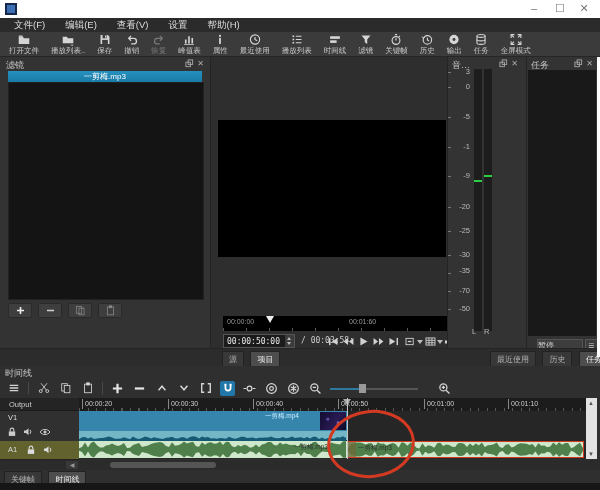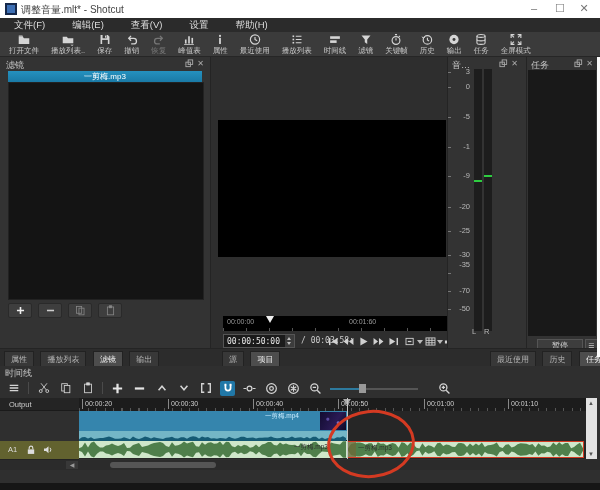--- a/index.html
+++ b/index.html
@@ -8,21 +8,21 @@
     outline:1px solid #8a8a8a;}
   .abs{position:absolute;}
   .mono{font-family:"DejaVu Sans Mono","Liberation Mono",monospace;}
   
   .titlebar{left:0;top:0;width:600px;height:18px;background:var(--titlebar-bg,#fff);color:#444;font-size:10px;}
   .titlebar .ttl{position:absolute;left:21px;top:3px;}
   .appicon{position:absolute;left:5px;top:3px;width:12px;height:12px;background:#15284b;}
   .appicon i{position:absolute;left:2px;top:2px;width:8px;height:8px;background:#3d6fb4;display:block;}
   .wbtn{position:absolute;top:0;width:26px;height:18px;color:#777;font-size:11px;text-align:center;line-height:17px;}
   
-  .menubar{left:0;top:18px;width:600px;height:14px;background:#2b2b2b;font-size:9.5px;display:flex;align-items:center;gap:11px;padding-left:6px;box-sizing:border-box;}
+  .menubar{left:0;top:18px;width:600px;height:14px;background:#2b2b2b;font-size:9.5px;display:flex;align-items:center;gap:4px;padding-left:6px;box-sizing:border-box;}
   .menuitem{padding:0 8px;color:#ddd;}
   
   .toolbar{left:0;top:32px;width:600px;height:25px;background:#3b3b3b;border-bottom:1px solid #262626;display:flex;align-items:center;padding-left:4px;box-sizing:border-box;gap:2px;}
   .tbtn{display:flex;flex-direction:column;align-items:center;justify-content:center;padding:0 5px;height:25px;}
   .tbtn .lbl{font-size:7.5px;color:#c9c9c9;white-space:nowrap;line-height:9px;}
   .tbtn.dis .lbl{color:#777;}
   .ic{display:block;}
   
   .panel-hdr{font-size:9px;color:#c5c5c5;}
   .dockicons{position:absolute;top:2px;display:flex;gap:3px;align-items:center;}
@@ -60,21 +60,21 @@
   .meter .hdr{position:absolute;left:4px;top:2px;}
   .mlab{position:absolute;left:0;width:22px;text-align:right;font-size:7.5px;color:#b9b9b9;}
   .mtick{position:absolute;left:0;width:3px;height:1px;background:#777;}
   .mcol{position:absolute;top:12px;height:262px;width:8px;background:#1d1d1d;}
   .mpeak{position:absolute;width:8px;height:2px;background:var(--meter-green,#2ecc40);}
   .mchan{position:absolute;top:270px;font-size:7.5px;color:#b9b9b9;}
   
   .jobs{left:526px;top:57px;width:70px;height:291px;background:#333;border-left:1px solid #242424;}
   .jobs .hdr{position:absolute;left:4px;top:2px;}
   .jbody{position:absolute;left:1px;top:13px;width:68px;height:266px;background:#191919;}
-  .jpause{position:absolute;left:10px;top:282px;width:44px;height:12px;background:#3d3d3d;border:1px solid #555;color:#ddd;font-size:8px;text-align:center;line-height:12px;}
+  .jpause{position:absolute;left:10px;top:282px;width:44px;height:12px;background:#3d3d3d;border:1px solid #555;color:#ddd;font-size:8px;text-align:left;line-height:12px;}
   .jmenu{position:absolute;left:58px;top:282px;width:11px;height:12px;background:#3d3d3d;border:1px solid #555;color:#ccc;font-size:7px;text-align:center;line-height:12px;}
   
   .tl{left:0;top:366px;width:600px;height:117px;background:#2f2f2f;}
   .tl-title{position:absolute;left:5px;top:1px;font-size:9px;color:#c5c5c5;}
   .tlbar{position:absolute;left:0;top:12px;width:600px;height:20px;display:flex;align-items:center;gap:7px;padding-left:6px;box-sizing:border-box;}
   .tlb{display:flex;align-items:center;justify-content:center;width:15px;height:15px;}
   .tlb.on{background:var(--magnet-active,#2178a8);border-radius:2px;}
   .vsep{width:1px;height:12px;background:#4a4a4a;}
   .slider{position:relative;width:88px;height:15px;}
   .slider .trk1{position:absolute;left:0;top:7px;width:32px;height:2px;background:#2d7a9e;}
@@ -117,21 +117,20 @@
 </style>
 </head>
 <body>
 
 <div class="window">
 
   <div class="abs titlebar">
     <span class="appicon">
         <i></i>
       </span>
-    <span class="ttl">调整音量.mlt* - Shotcut</span>
     <span class="wbtn" style="left:521px">–</span>
     <span class="wbtn" style="left:547px">☐</span>
     <span class="wbtn" style="left:571px">✕</span>
   </div>
 
   <div class="abs menubar">
     <span class="menuitem">文件(F)</span>
     <span class="menuitem">编辑(E)</span>
     <span class="menuitem">查看(V)</span>
     <span class="menuitem">设置</span>
@@ -389,21 +388,21 @@
       <div class="mtick" style="top:234px"></div>
       <div class="mtick" style="top:252px"></div>
     <div class="mlab" style="top:10px">3</div>
     <div class="mlab" style="top:25px">0</div>
     <div class="mlab" style="top:55px">-5</div>
     <div class="mlab" style="top:85px">-1</div>
     <div class="mlab" style="top:114px">-9</div>
     <div class="mlab" style="top:145px">-20</div>
     <div class="mlab" style="top:169px">-25</div>
     <div class="mlab" style="top:193px">-30</div>
-    <div class="mlab" style="top:203px">-35</div>
+    <div class="mlab" style="top:209px">-35</div>
     <div class="mlab" style="top:229px">-70</div>
     <div class="mlab" style="top:247px">-50</div>
     <div class="mcol" style="left:26px"></div>
     <div class="mcol" style="left:36px"></div>
     <div class="mpeak" style="left:26px;top:123px"></div>
     <div class="mpeak" style="left:36px;top:118px"></div>
     <span class="mchan" style="left:24px">L</span>
     <span class="mchan" style="left:36px">R</span>
   </div>
 
@@ -415,26 +414,20 @@
           <rect x="3.5" y="1" width="5" height="5"></rect>
         </svg>
       <span class="x">✕</span>
     </span>
     <div class="jbody"></div>
     <div class="jpause">暂停</div>
     <div class="jmenu">☰</div>
   </div>
 
   <div class="abs tabstrip">
-    <span class="tg" style="left:4px">
-      <span class="t">属性</span>
-      <span class="t">播放列表</span>
-      <span class="t sel">滤镜</span>
-      <span class="t">输出</span>
-    </span>
     <span class="tg" style="left:222px">
       <span class="t">源</span>
       <span class="t sel">项目</span>
     </span>
     <span class="tg" style="left:490px">
       <span class="t">最近使用</span>
       <span class="t">历史</span>
       <span class="t sel">任务</span>
     </span>
   </div>
@@ -541,20 +534,35 @@
     <div class="ruler">
       <div class="ticks"></div>
       <span class="rlab" style="left:3px">00:00:20</span>
       <span class="rlab" style="left:89px">00:00:30</span>
       <span class="rlab" style="left:174px">00:00:40</span>
       <span class="rlab" style="left:259px">00:00:50</span>
       <span class="rlab" style="left:345px">00:01:00</span>
       <span class="rlab" style="left:429px">00:01:10</span>
     </div>
 
+    <div class="v1h">
+      <span class="trklbl">V1</span>
+      <svg class="abs" style="left:7px;top:16px" width="10" height="10" viewBox="0 0 11 11">
+          <rect x="2" y="4.8" width="7" height="5" fill="#ccc"></rect>
+          <path d="M3.5 4.8V3.2a2 2 0 0 1 4 0v1.6" fill="none" stroke="#ccc" stroke-width="1.2"></path>
+        </svg>
+      <svg class="abs" style="left:23px;top:16px" width="11" height="10" viewBox="0 0 11 10">
+          <path d="M1 3.5h2L5.5 1.2v7L3 6H1z" fill="#ccc"></path>
+          <path d="M7 2.8a3 3 0 0 1 0 4" fill="none" stroke="#ccc"></path>
+        </svg>
+      <svg class="abs" style="left:39px;top:16px" width="12" height="10" viewBox="0 0 12 10">
+          <path d="M1 5c2.4-3.4 7.6-3.4 10 0-2.4 3.4-7.6 3.4-10 0z" fill="none" stroke="#ccc"></path>
+          <circle cx="6" cy="5" r="1.5" fill="#ccc"></circle>
+        </svg>
+    </div>
     <div class="a1h">
       <span class="trklbl" style="top:4px">A1</span>
       <svg class="abs" style="left:26px;top:4px" width="10" height="10" viewBox="0 0 11 11">
           <rect x="2" y="4.8" width="7" height="5" fill="#ddd"></rect>
           <path d="M3.5 4.8V3.2a2 2 0 0 1 4 0v1.6" fill="none" stroke="#ddd" stroke-width="1.2"></path>
         </svg>
       <svg class="abs" style="left:43px;top:4px" width="11" height="10" viewBox="0 0 11 10">
           <path d="M1 3.5h2L5.5 1.2v7L3 6H1z" fill="#ddd"></path>
           <path d="M7 2.8a3 3 0 0 1 0 4" fill="none" stroke="#ddd"></path>
         </svg>
@@ -593,20 +601,26 @@
 
     <div class="vscroll">
       <span class="a" style="top:2px">▲</span>
       <span class="a" style="bottom:2px">▼</span>
     </div>
     <div class="hscroll">
       <span class="harrow">◀</span>
       <div class="hthumb"></div>
     </div>
 
+    <div class="tl-tabs">
+      <span class="tg" style="left:4px;top:0">
+        <span class="t">关键帧</span>
+        <span class="t sel">时间线</span>
+      </span>
+    </div>
   </div>
 
   <div class="abs rightedge"></div>
   <div class="abs statusbar"></div>
 
   <div class="abs ann"></div>
 
 </div>
 
 </body></html>

